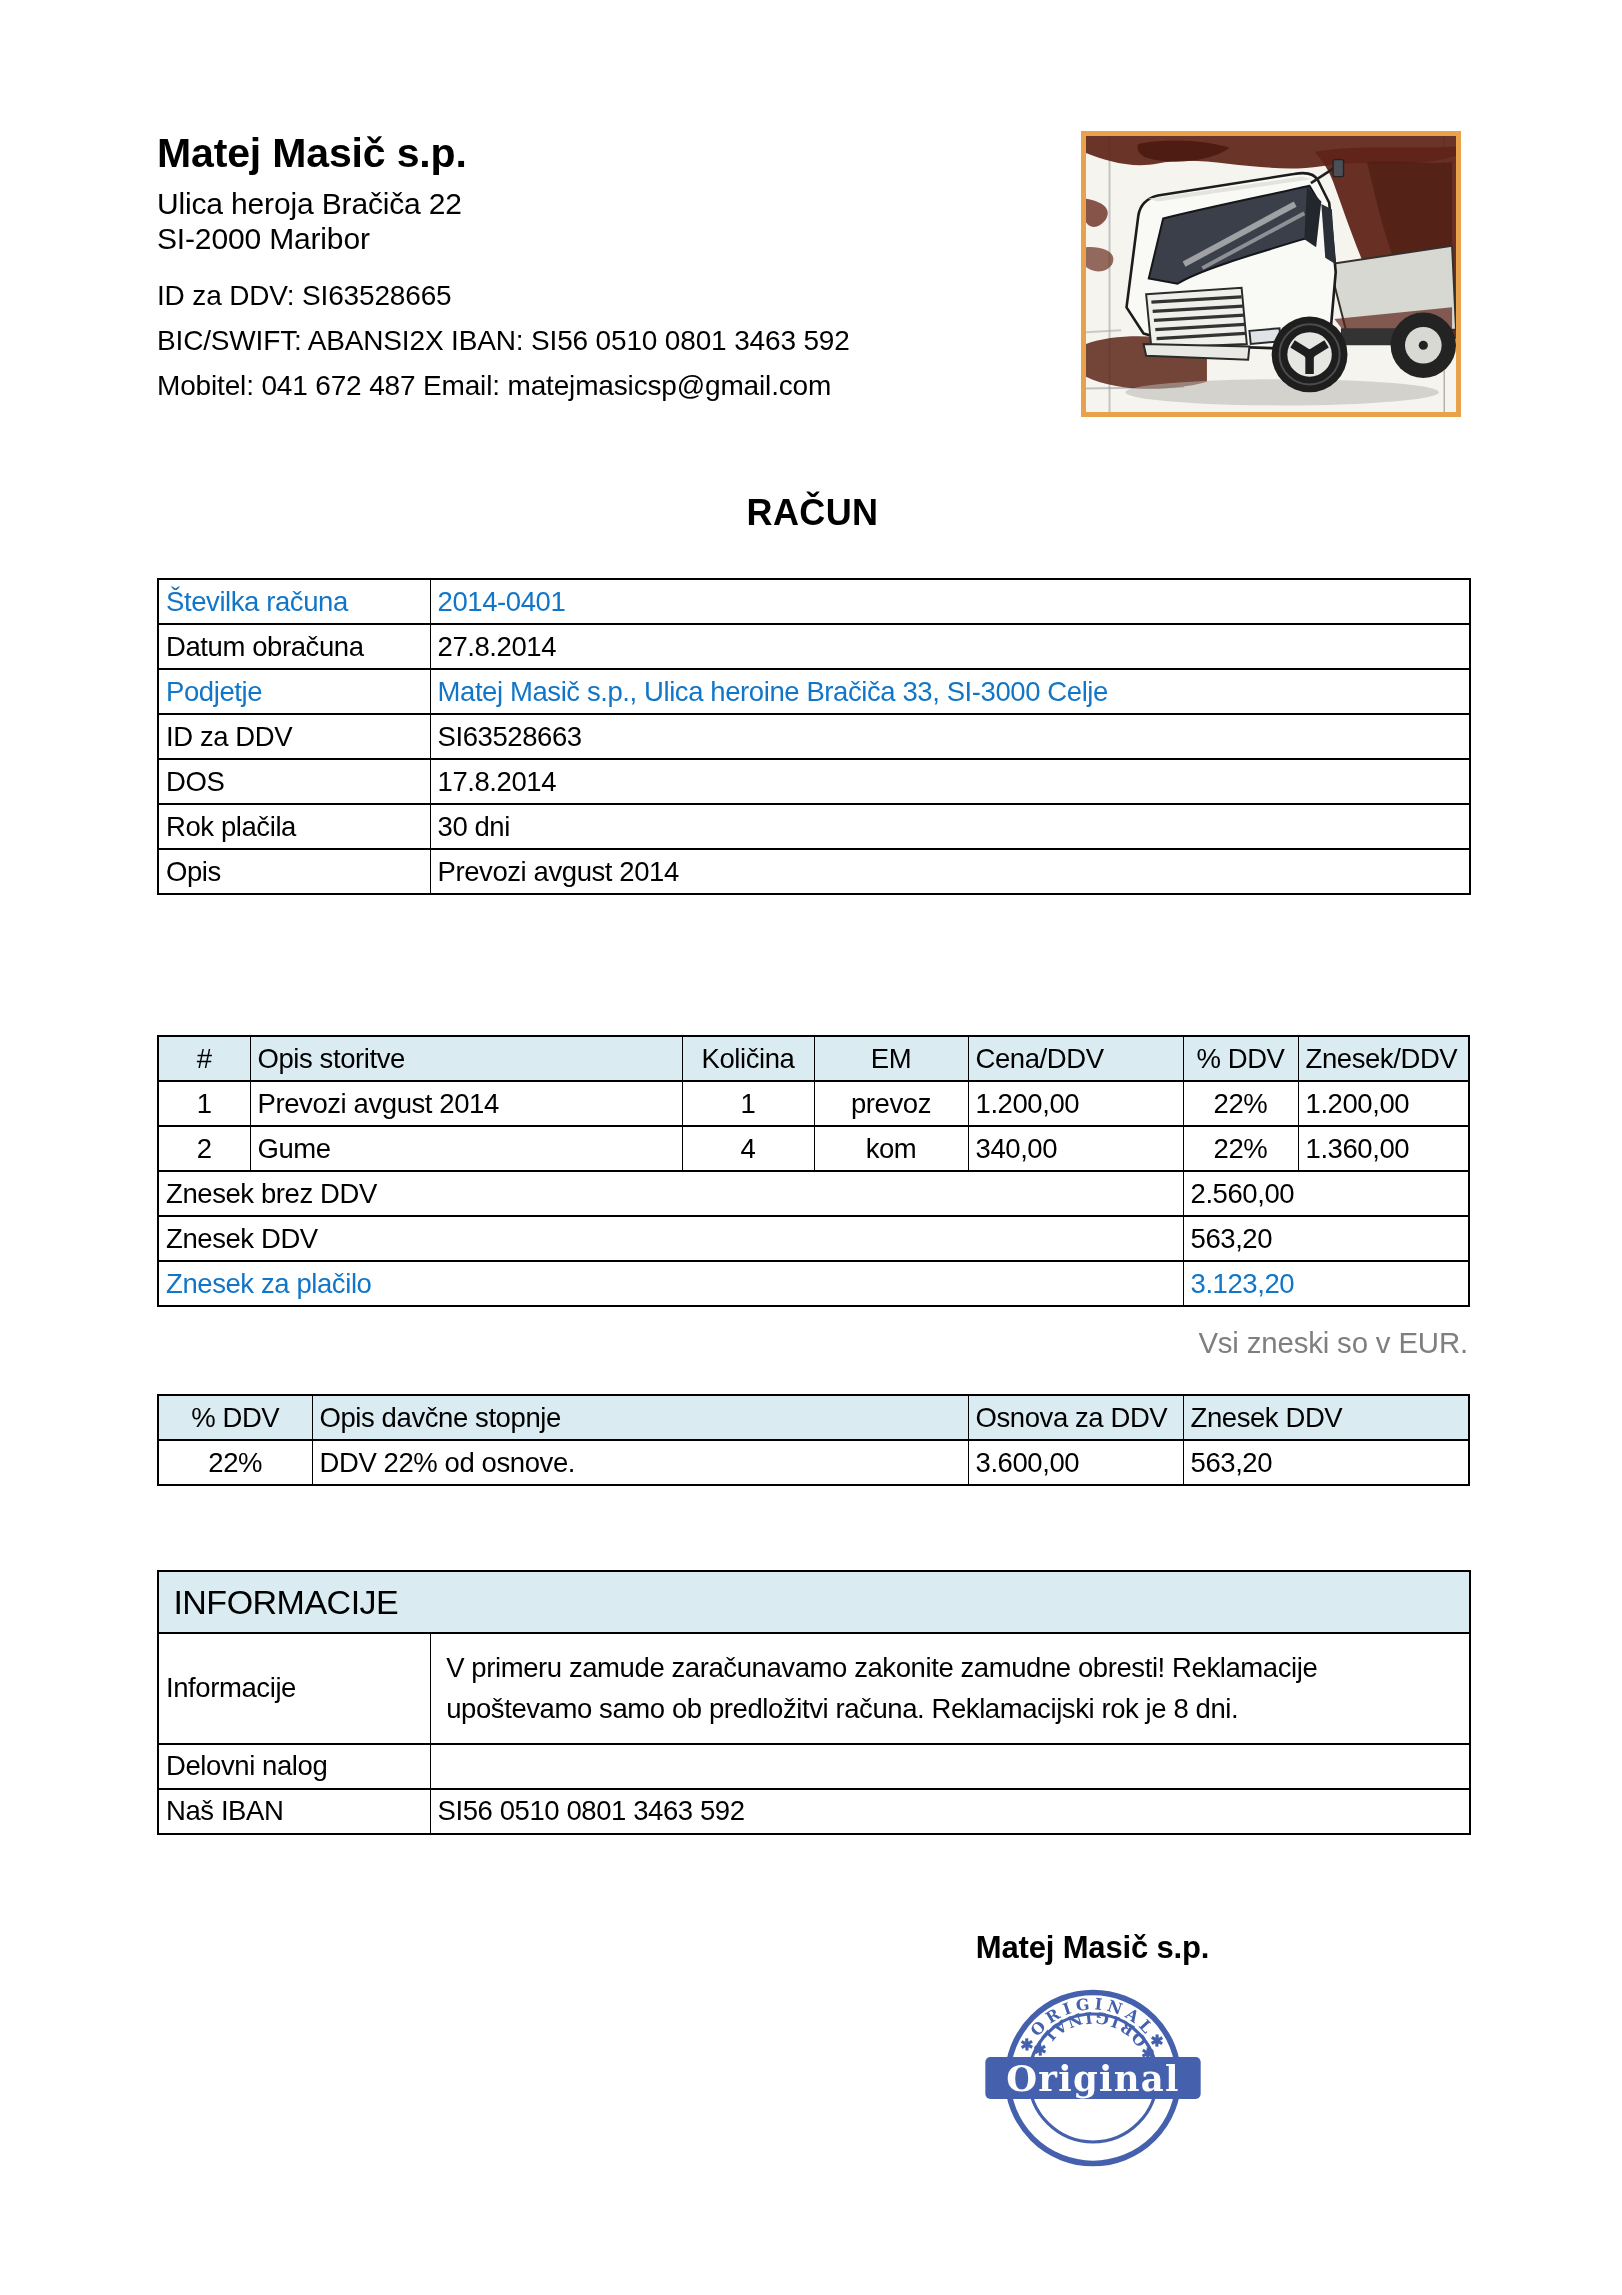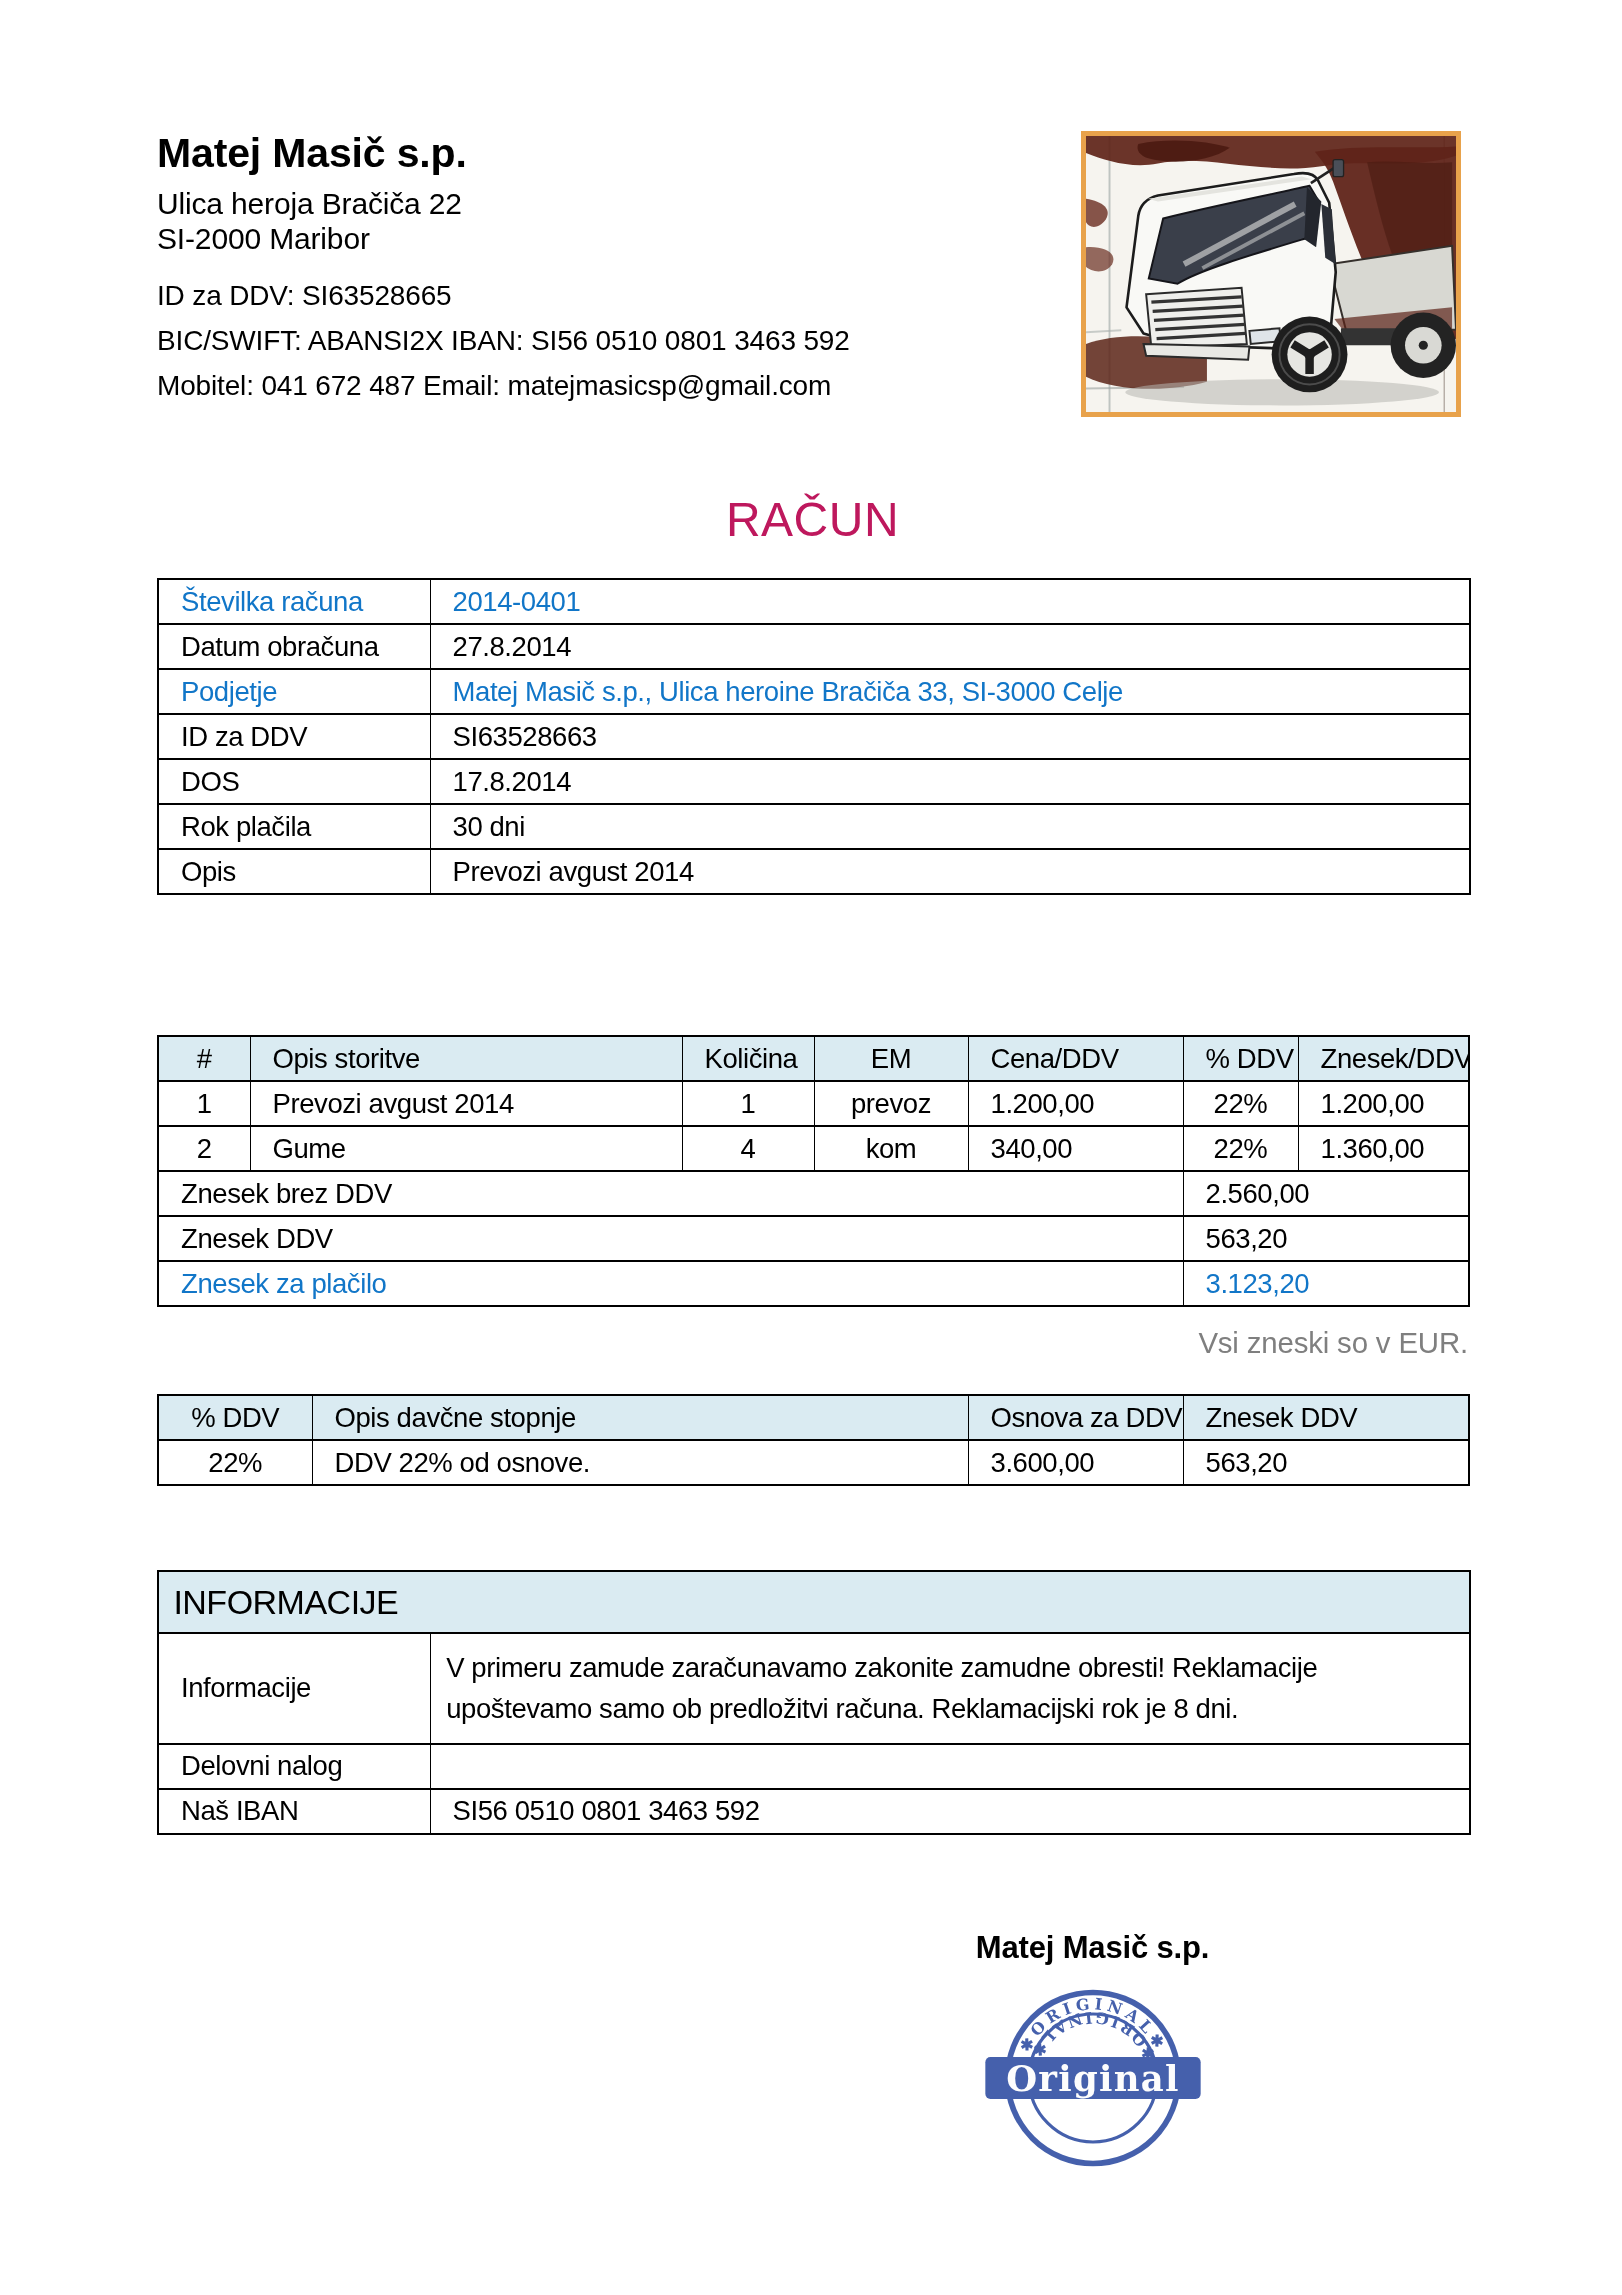--- a/index.html
+++ b/index.html
@@ -16,30 +16,30 @@
   .co-vat{top:280px;}
   .co-bank{top:325px;}
   .co-contact{top:370px;}
   .truck-box{
     position:absolute;left:1081px;top:131px;width:370px;height:276px;
     border:5.2px solid #e8a24b;background:#f6f4ef;
   }
   
   .doc-title{
     position:absolute;left:157px;top:492px;width:1311px;text-align:center;
-    font-size:48px;color:#be185d;letter-spacing:0.01em;
+    font-size:36px;color:#000000;letter-spacing:0.01em;font-weight:bold;
   }
   
   .tbl{
     position:absolute;left:157px;width:1311px;border-collapse:collapse;table-layout:fixed;
     background:#fff;border:2.6px solid #000;
   }
   .tbl td,.tbl th{
     border:1.3px solid #000;border-top-width:2.6px;border-bottom-width:2.6px;
-    font-size:27.5px;font-weight:normal;padding:0 22px;height:43px;vertical-align:middle;
+    font-size:27.5px;font-weight:normal;padding:0 7px;height:43px;vertical-align:middle;
     text-align:left;white-space:nowrap;overflow:hidden;letter-spacing:-0.015em;
   }
   .tbl .ctr{text-align:center;}
   .tbl .rt{text-align:left;margin-top:6px;}
   .tbl .hd{background:#daebf2;}
   .accent{color:#1176c8;font-weight:bold;}
   .tbl-details{top:578px;}
   .tbl-items{top:1035px;}
   .tbl-vat{top:1394px;}
   .tbl-info{top:1570px;}

